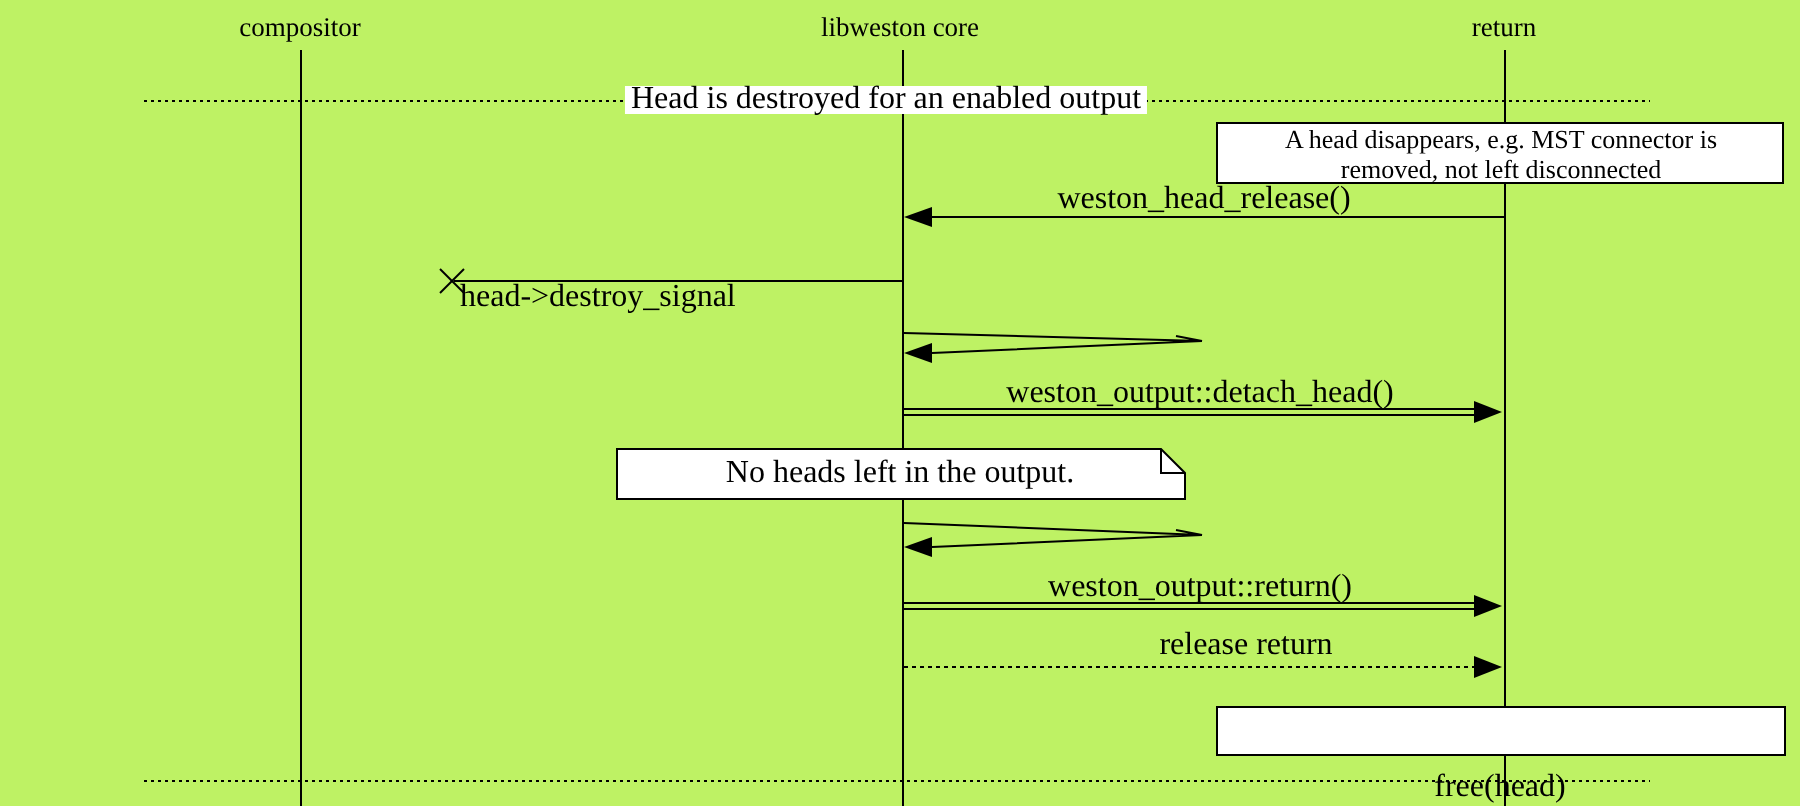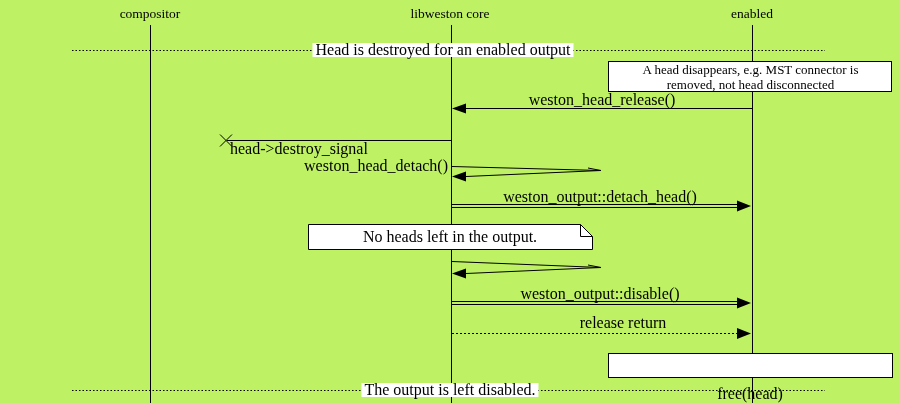--- a/index.html
+++ b/index.html
@@ -78,33 +78,31 @@
     <g>
       <line x1="452" y1="333.5" x2="737" y2="333.5" stroke="#000" stroke-dasharray="2,2"></line>
       <polygon points="751,333.5 737,328 737,339" fill="#000"></polygon>
     </g>
 
     <rect x="608.5" y="353.5" width="284" height="24" fill="#fff" stroke="#000"></rect>
   </svg>
 
   <div class="label participant center" style="left:150px; top:7px;">compositor</div>
   <div class="label participant center" style="left:450px; top:7px;">libweston core</div>
-  <div class="label participant center" style="left:752px; top:7px;">enabled</div>
+  <div class="label participant center" style="left:752px; top:7px;">return</div>
 
   <div class="label divider-label center" style="left:443px; top:43px;">Head is destroyed for an enabled output</div>
-  <div class="label divider-label center" style="left:450px; top:383px;">The output is left disabled.</div>
 
   <div class="boxtext" style="left:609px; top:62px; width:283px;">
     <div>A head disappears, e.g. MST connector is</div>
-    <div>removed, not head disconnected</div>
+    <div>removed, not left disconnected</div>
   </div>
 
   <div class="label center" style="left:602px; top:93px;">weston_head_release()</div>
   <div class="label" style="left:230px; top:142px;">head-&gt;destroy_signal</div>
-  <div class="label rightal" style="left:448px; top:159px;">weston_head_detach()</div>
   <div class="label center" style="left:600px; top:190px;">weston_output::detach_head()</div>
   <div class="label center" style="left:450px; top:230px;">No heads left in the output.</div>
-  <div class="label center" style="left:600px; top:287px;">weston_output::disable()</div>
+  <div class="label center" style="left:600px; top:287px;">weston_output::return()</div>
   <div class="label center" style="left:600px; top:316px;margin-left:23px;">release return</div>
 
   <div class="label center" style="left:750px; top:359px;margin-top:28px;">free(head)</div>
 
 </div>
 
 </body></html>

